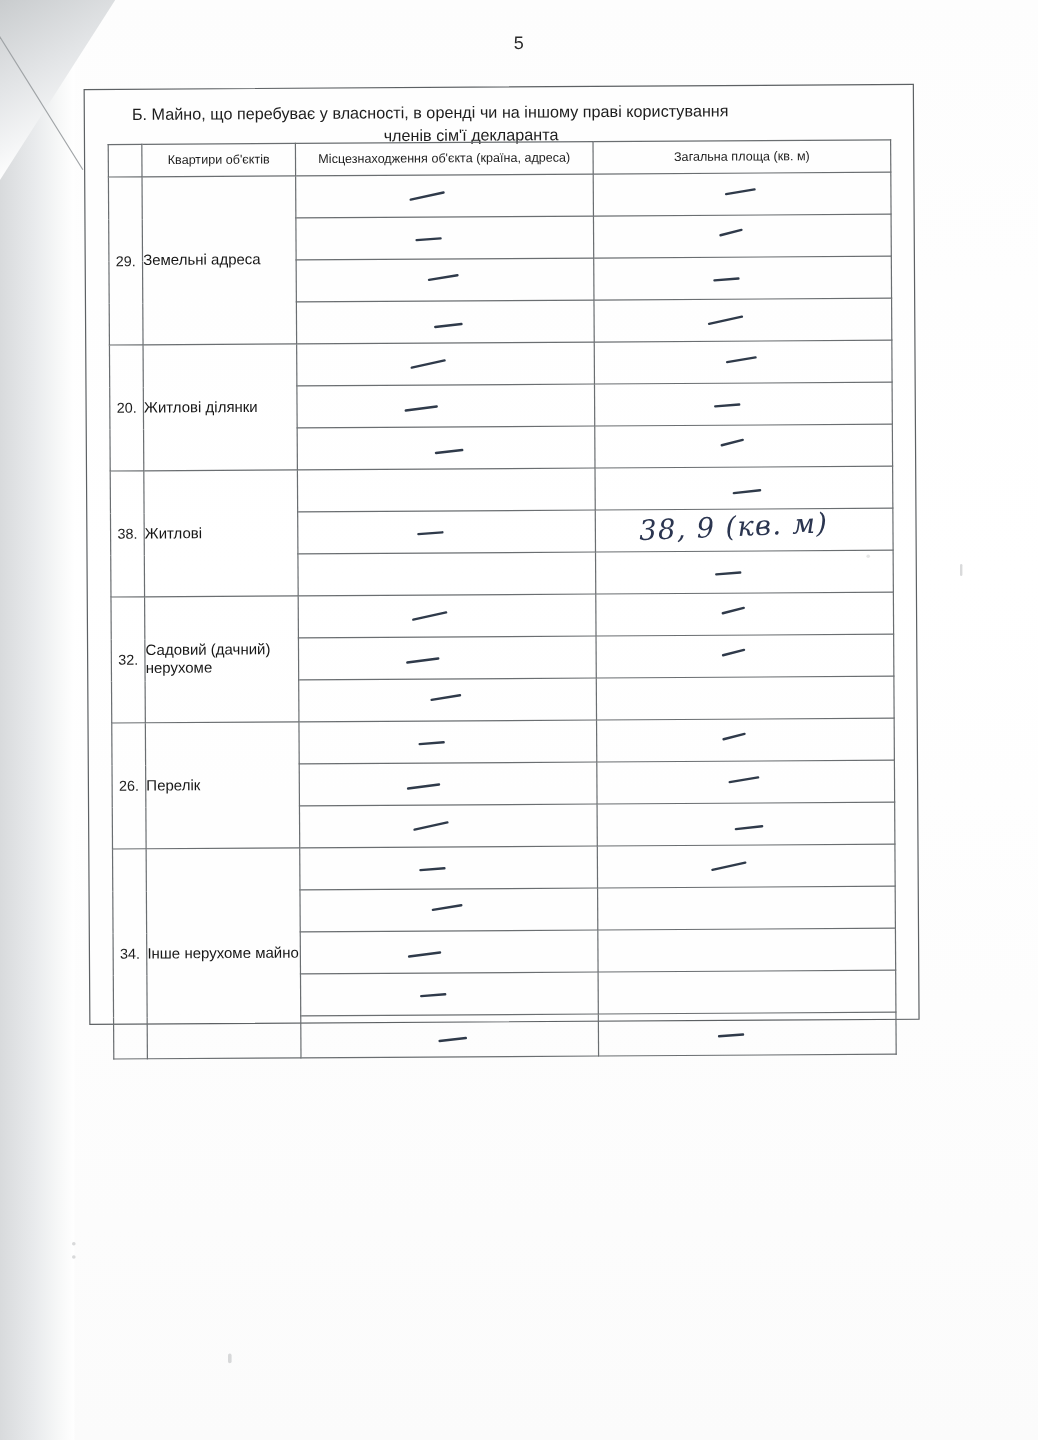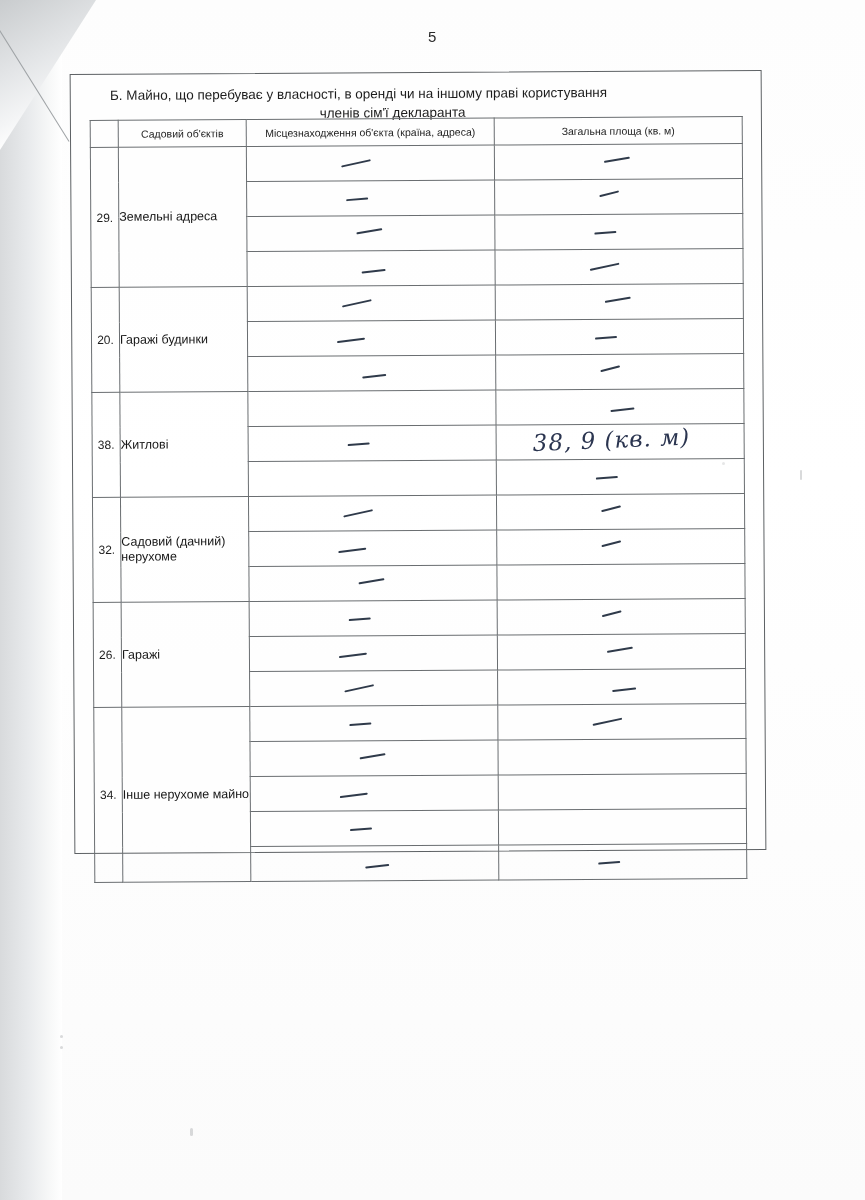--- a/index.html
+++ b/index.html
@@ -204,21 +204,21 @@
   <table class="decl">
     <colgroup>
       <col class="c-num">
         <col class="c-name">
         <col class="c-loc">
         <col class="c-area">
     </colgroup>
     <thead>
       <tr>
         <th class="h-num"></th>
-        <th>Садовий об'єктів</th>
+        <th>Квартири об'єктів</th>
         <th>Місцезнаходження об'єкта (країна, адреса)</th>
         <th>Загальна площа (кв. м)</th>
       </tr>
     </thead>
     <tbody>
 
       <tr>
         <td class="num" rowspan="4">29.</td>
         <td class="name" rowspan="4">Земельні адреса</td>
         <td class="cell">
@@ -248,21 +248,21 @@
         <td class="cell">
             <span class="dash d"></span>
           </td>
         <td class="cell">
             <span class="dash c"></span>
           </td>
       </tr>
 
       <tr>
         <td class="num" rowspan="3">20.</td>
-        <td class="name" rowspan="3">Гаражі будинки</td>
+        <td class="name" rowspan="3">Житлові ділянки</td>
         <td class="cell">
             <span class="dash c"></span>
           </td>
         <td class="cell">
             <span class="dash a"></span>
           </td>
       </tr>
       <tr>
         <td class="cell">
             <span class="dash f"></span>
@@ -323,21 +323,21 @@
       </tr>
       <tr>
         <td class="cell">
             <span class="dash a"></span>
           </td>
         <td class="cell"></td>
       </tr>
 
       <tr>
         <td class="num" rowspan="3">26.</td>
-        <td class="name" rowspan="3">Гаражі</td>
+        <td class="name" rowspan="3">Перелік</td>
         <td class="cell">
             <span class="dash b"></span>
           </td>
         <td class="cell">
             <span class="dash e"></span>
           </td>
       </tr>
       <tr>
         <td class="cell">
             <span class="dash f"></span>

